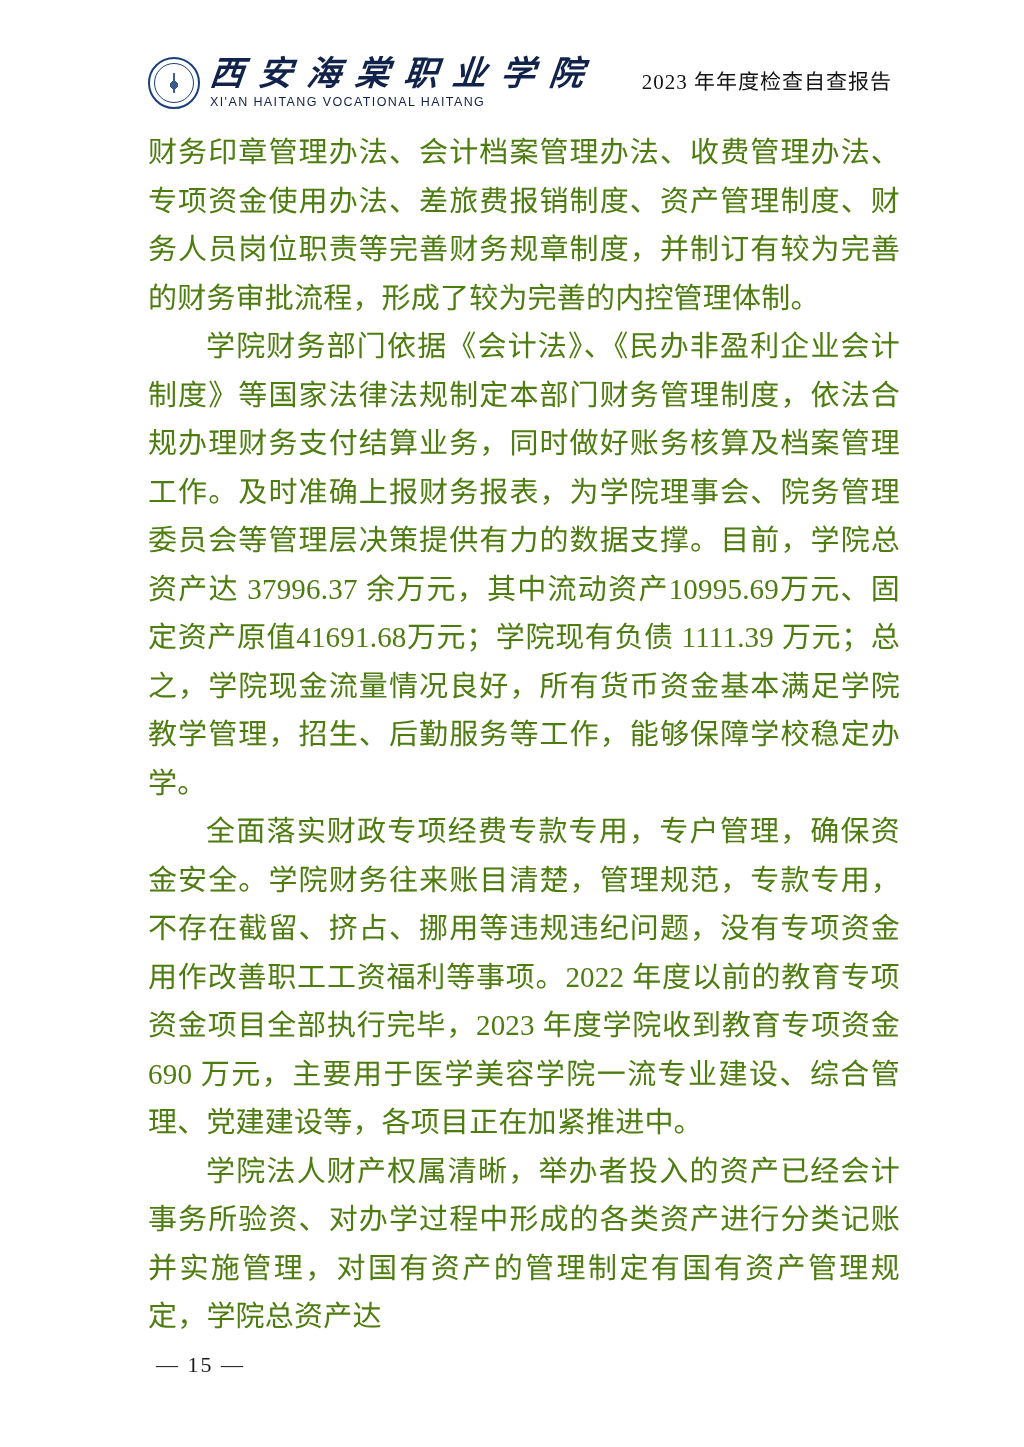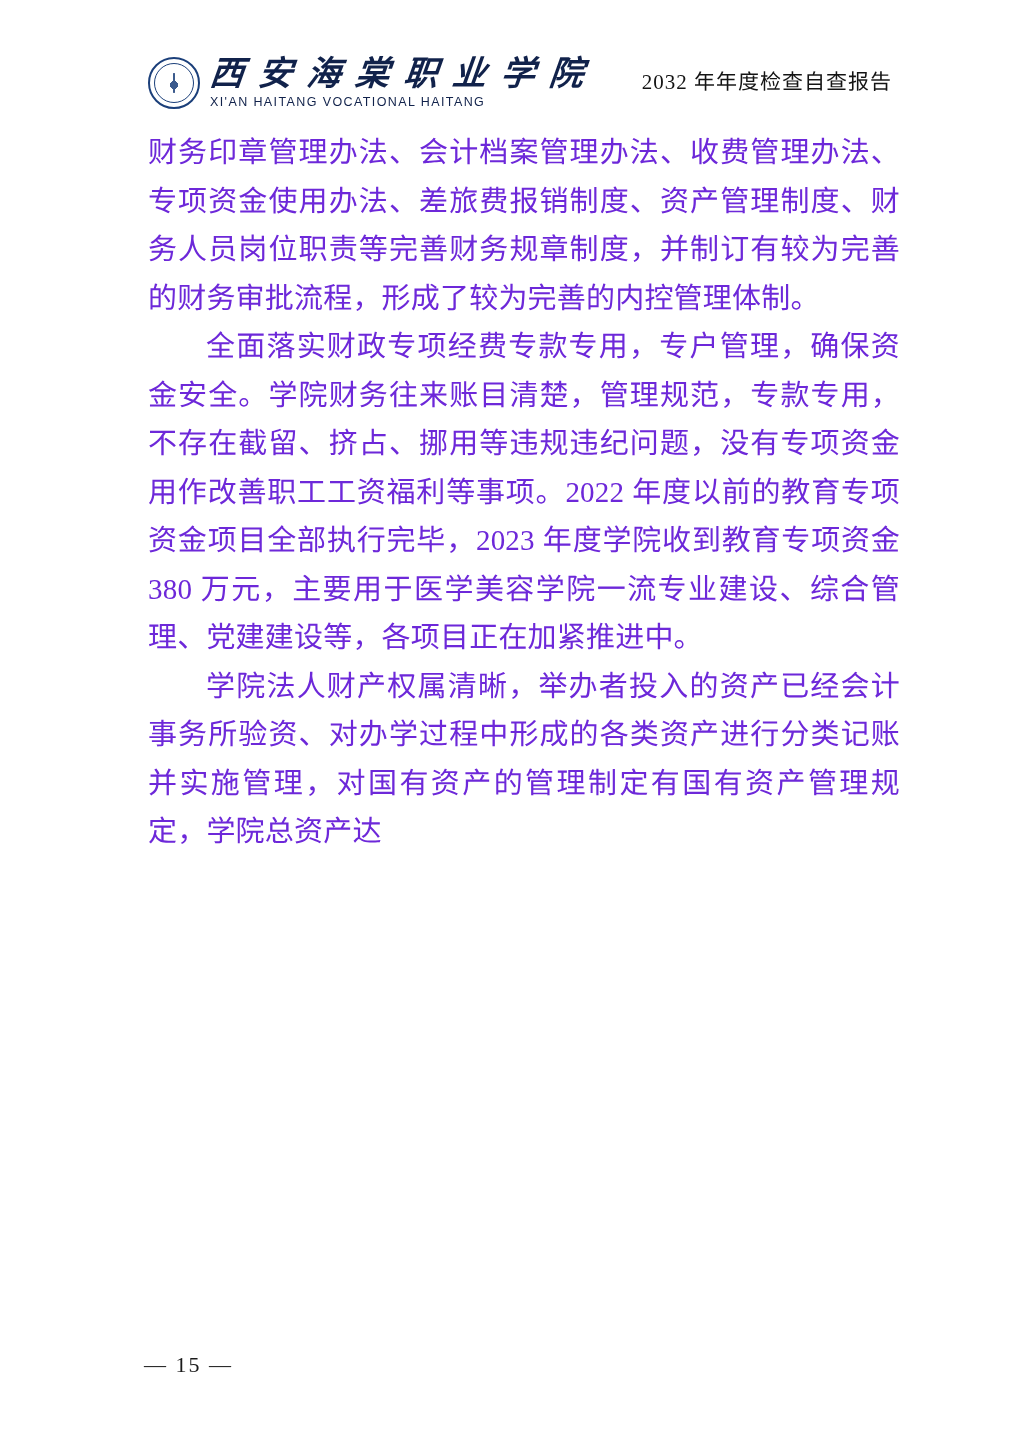--- a/index.html
+++ b/index.html
@@ -108,37 +108,37 @@
     top: 128px;
     width: 752px;
   }
   p.para {
     margin: 0;
     font-size: 29px;
     line-height: 48.5px;
     text-align: justify;
     text-justify: inter-ideograph;
     letter-spacing: 0.2px;
-    color: #6d28d9;
+    color: #4d7c0f;
   }
   p.indent {
     text-indent: 58px;
   }
   p.heading {
     margin: 0;
     font-size: 29px;
     line-height: 48.5px;
     text-indent: 58px;
     color: #121212;
   }
 
   
   .footer {
     position: absolute;
-    left: 144px;
+    left: 156px;
     top: 1352px;
     width: 752px;
     text-align: left;
     font-size: 22px;
     color: #1a1a1a;
     letter-spacing: 2px;
   }
 </style>
 </head>
 <body>
@@ -146,24 +146,25 @@
 <div class="page">
 
   <div class="header">
     <div class="logo-block">
       <div class="logo-seal"></div>
       <div class="logo-names">
         <div class="logo-cn">西 安 海 棠 职 业 学 院</div>
         <div class="logo-en">XI'AN HAITANG VOCATIONAL HAITANG</div>
       </div>
     </div>
-    <div class="header-title">2032 年年度检查自查报告</div>
+    <div class="header-title">2023 年年度检查自查报告</div>
   </div>
 
   <div class="content">
     <p class="para">财务印章管理办法、会计档案管理办法、收费管理办法、专项资金使用办法、差旅费报销制度、资产管理制度、财务人员岗位职责等完善财务规章制度，并制订有较为完善的财务审批流程，形成了较为完善的内控管理体制。</p>
-    <p class="para indent">全面落实财政专项经费专款专用，专户管理，确保资金安全。学院财务往来账目清楚，管理规范，专款专用，不存在截留、挤占、挪用等违规违纪问题，没有专项资金用作改善职工工资福利等事项。2022 年度以前的教育专项资金项目全部执行完毕，2023 年度学院收到教育专项资金 380 万元，主要用于医学美容学院一流专业建设、综合管理、党建建设等，各项目正在加紧推进中。</p>
+    <p class="para indent">学院财务部门依据《会计法》、《民办非盈利企业会计制度》等国家法律法规制定本部门财务管理制度，依法合规办理财务支付结算业务，同时做好账务核算及档案管理工作。及时准确上报财务报表，为学院理事会、院务管理委员会等管理层决策提供有力的数据支撑。目前，学院总资产达 37996.37 余万元，其中流动资产10995.69万元、固定资产原值41691.68万元；学院现有负债 1111.39 万元；总之，学院现金流量情况良好，所有货币资金基本满足学院教学管理，招生、后勤服务等工作，能够保障学校稳定办学。</p>
+    <p class="para indent">全面落实财政专项经费专款专用，专户管理，确保资金安全。学院财务往来账目清楚，管理规范，专款专用，不存在截留、挤占、挪用等违规违纪问题，没有专项资金用作改善职工工资福利等事项。2022 年度以前的教育专项资金项目全部执行完毕，2023 年度学院收到教育专项资金 690 万元，主要用于医学美容学院一流专业建设、综合管理、党建建设等，各项目正在加紧推进中。</p>
     <p class="para indent">学院法人财产权属清晰，举办者投入的资产已经会计事务所验资、对办学过程中形成的各类资产进行分类记账并实施管理，对国有资产的管理制定有国有资产管理规定，学院总资产达</p>
   </div>
 
   <div class="footer">— 15 —</div>
 
 </div>
 
 </body></html>

